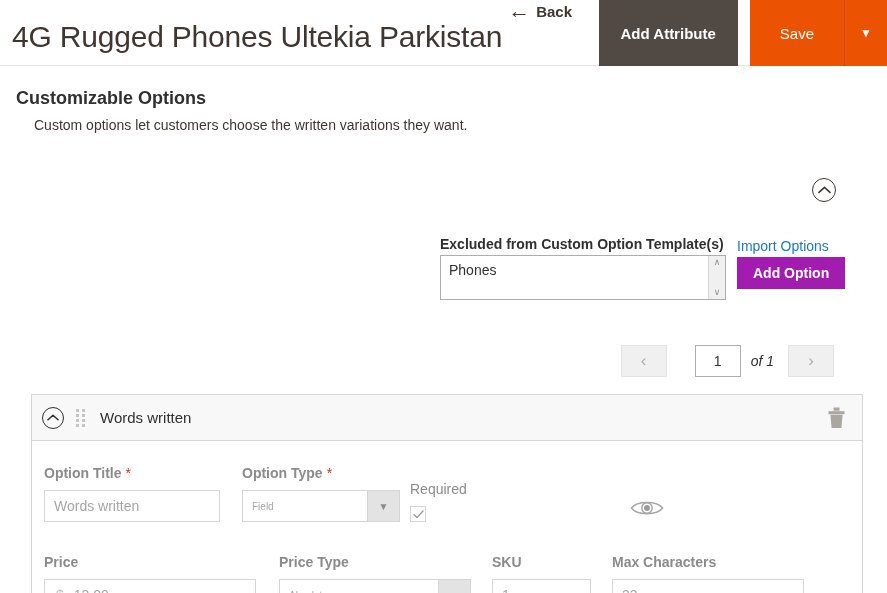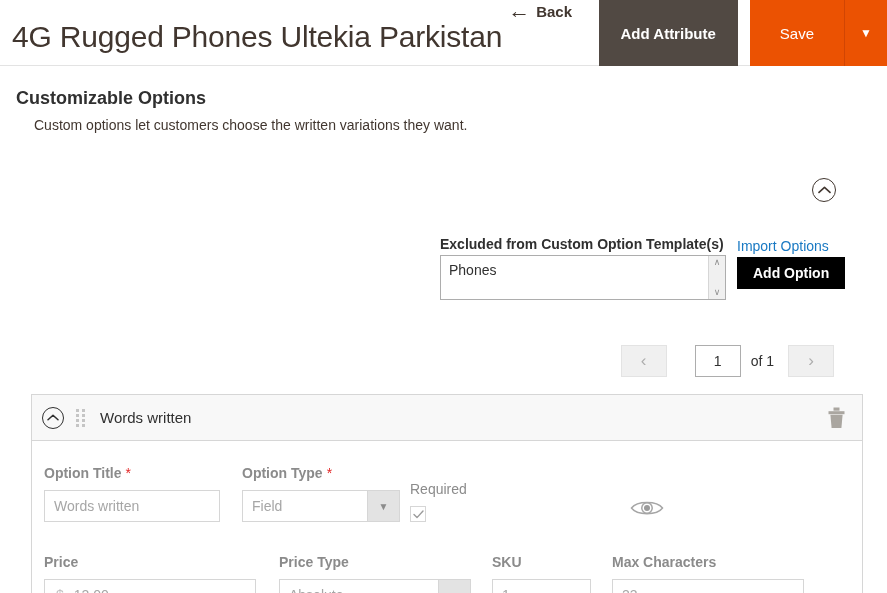--- a/index.html
+++ b/index.html
@@ -169,21 +169,21 @@
     top: 150px;
     font-size: 14px;
     color: #1979c3;
     text-decoration: none;
     cursor: pointer;
   }
   .add-option-btn {
     position: absolute;
     left: 737px;
     top: 169px;
-    background: #000000;
+    background: #a21caf;
     color: #ffffff;
     border: none;
     font-size: 14px;
     font-weight: bold;
     padding: 8px 16px;
     font-family: "Liberation Sans", sans-serif;
     cursor: pointer;
     white-space: nowrap;
   }
 
@@ -211,20 +211,21 @@
     text-align: center;
     font-size: 14px;
     color: #303030;
     font-family: "Liberation Sans", sans-serif;
     margin-left: 28px;
   }
   .page-of {
     font-size: 14px;
     color: #303030;
     margin: 0 14px 0 10px;
+    font-style: italic;
   }
 
   
   .option-card {
     position: absolute;
     left: 31px;
     top: 306px;
     width: 832px;
     border: 1px solid #d6d6d6;
     background: #ffffff;
@@ -287,21 +288,21 @@
   .select-wrap {
     display: flex;
     height: 32px;
     border: 1px solid #d6d6d6;
     background: #ffffff;
   }
   .select-val {
     flex: 1;
     display: flex; align-items: center;
     padding: 0 9px;
-    font-size: 14px;
+    font-size: 10px;
     color: #a6a6a6;
   }
   .select-caret {
     width: 32px;
     background: #e3e3e3;
     border-left: 1px solid #d6d6d6;
     display: flex; align-items: center; justify-content: center;
     font-size: 10px;
     color: #8b8b8b;
     cursor: pointer;

